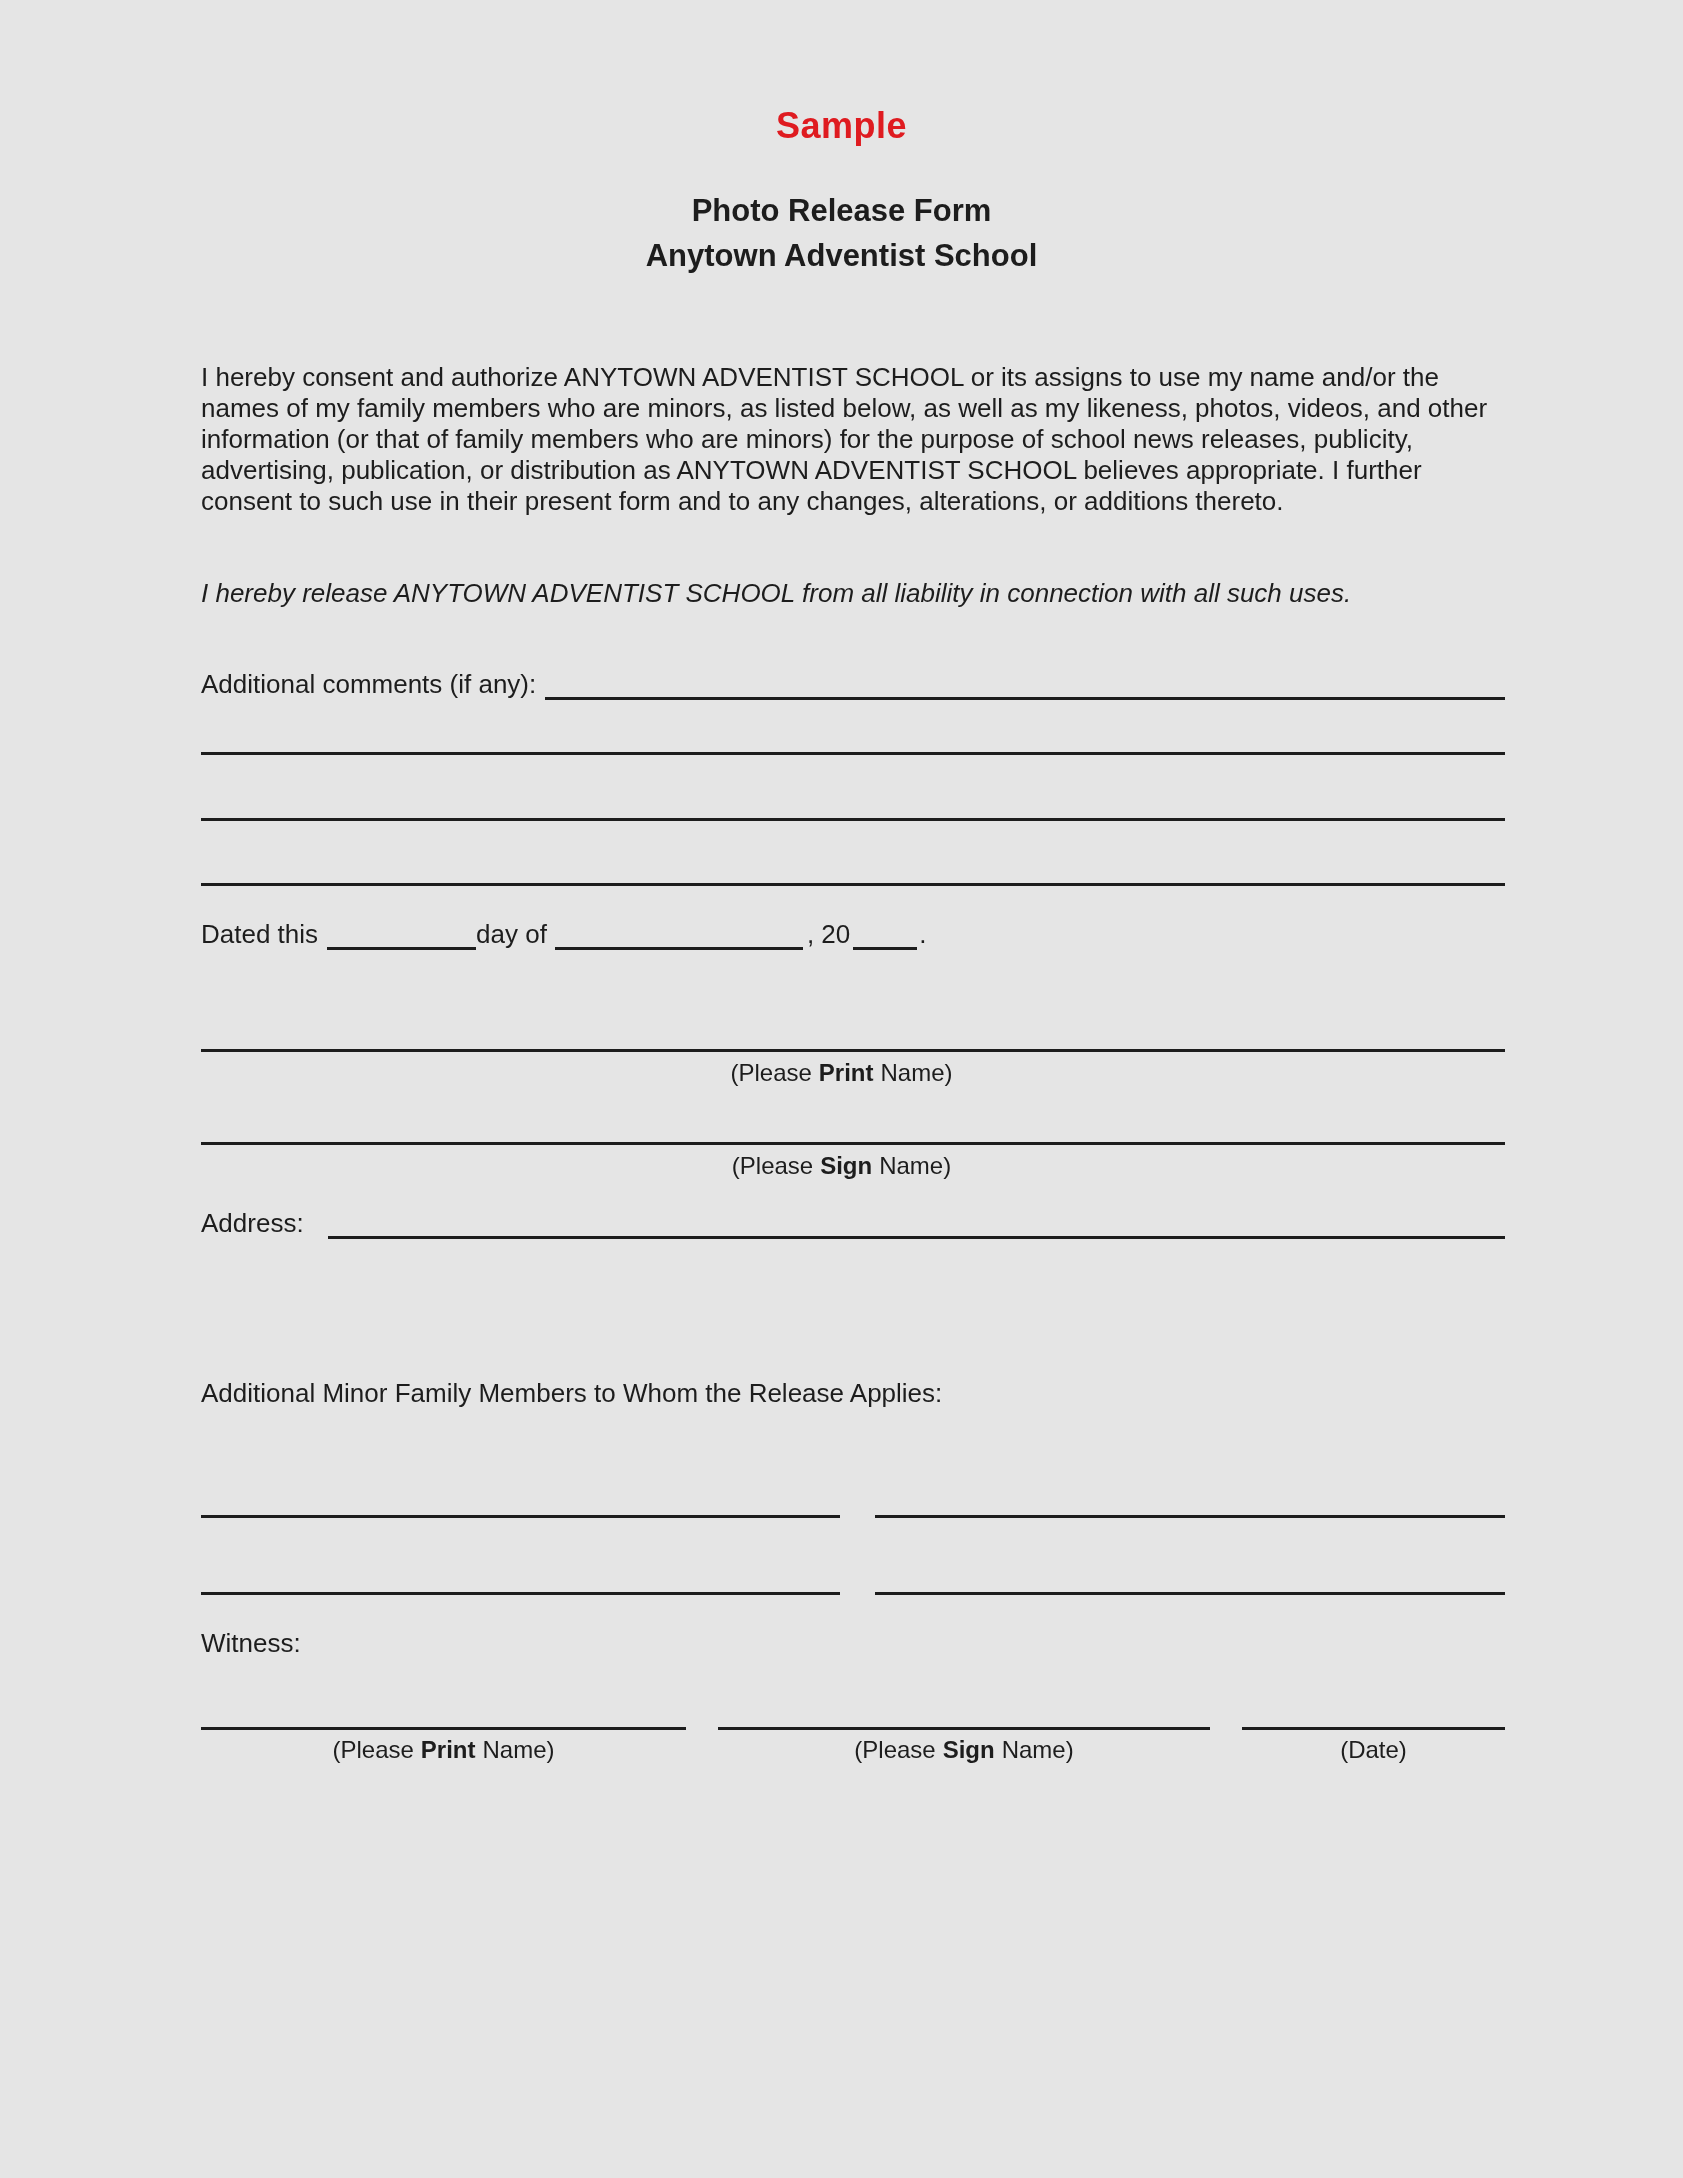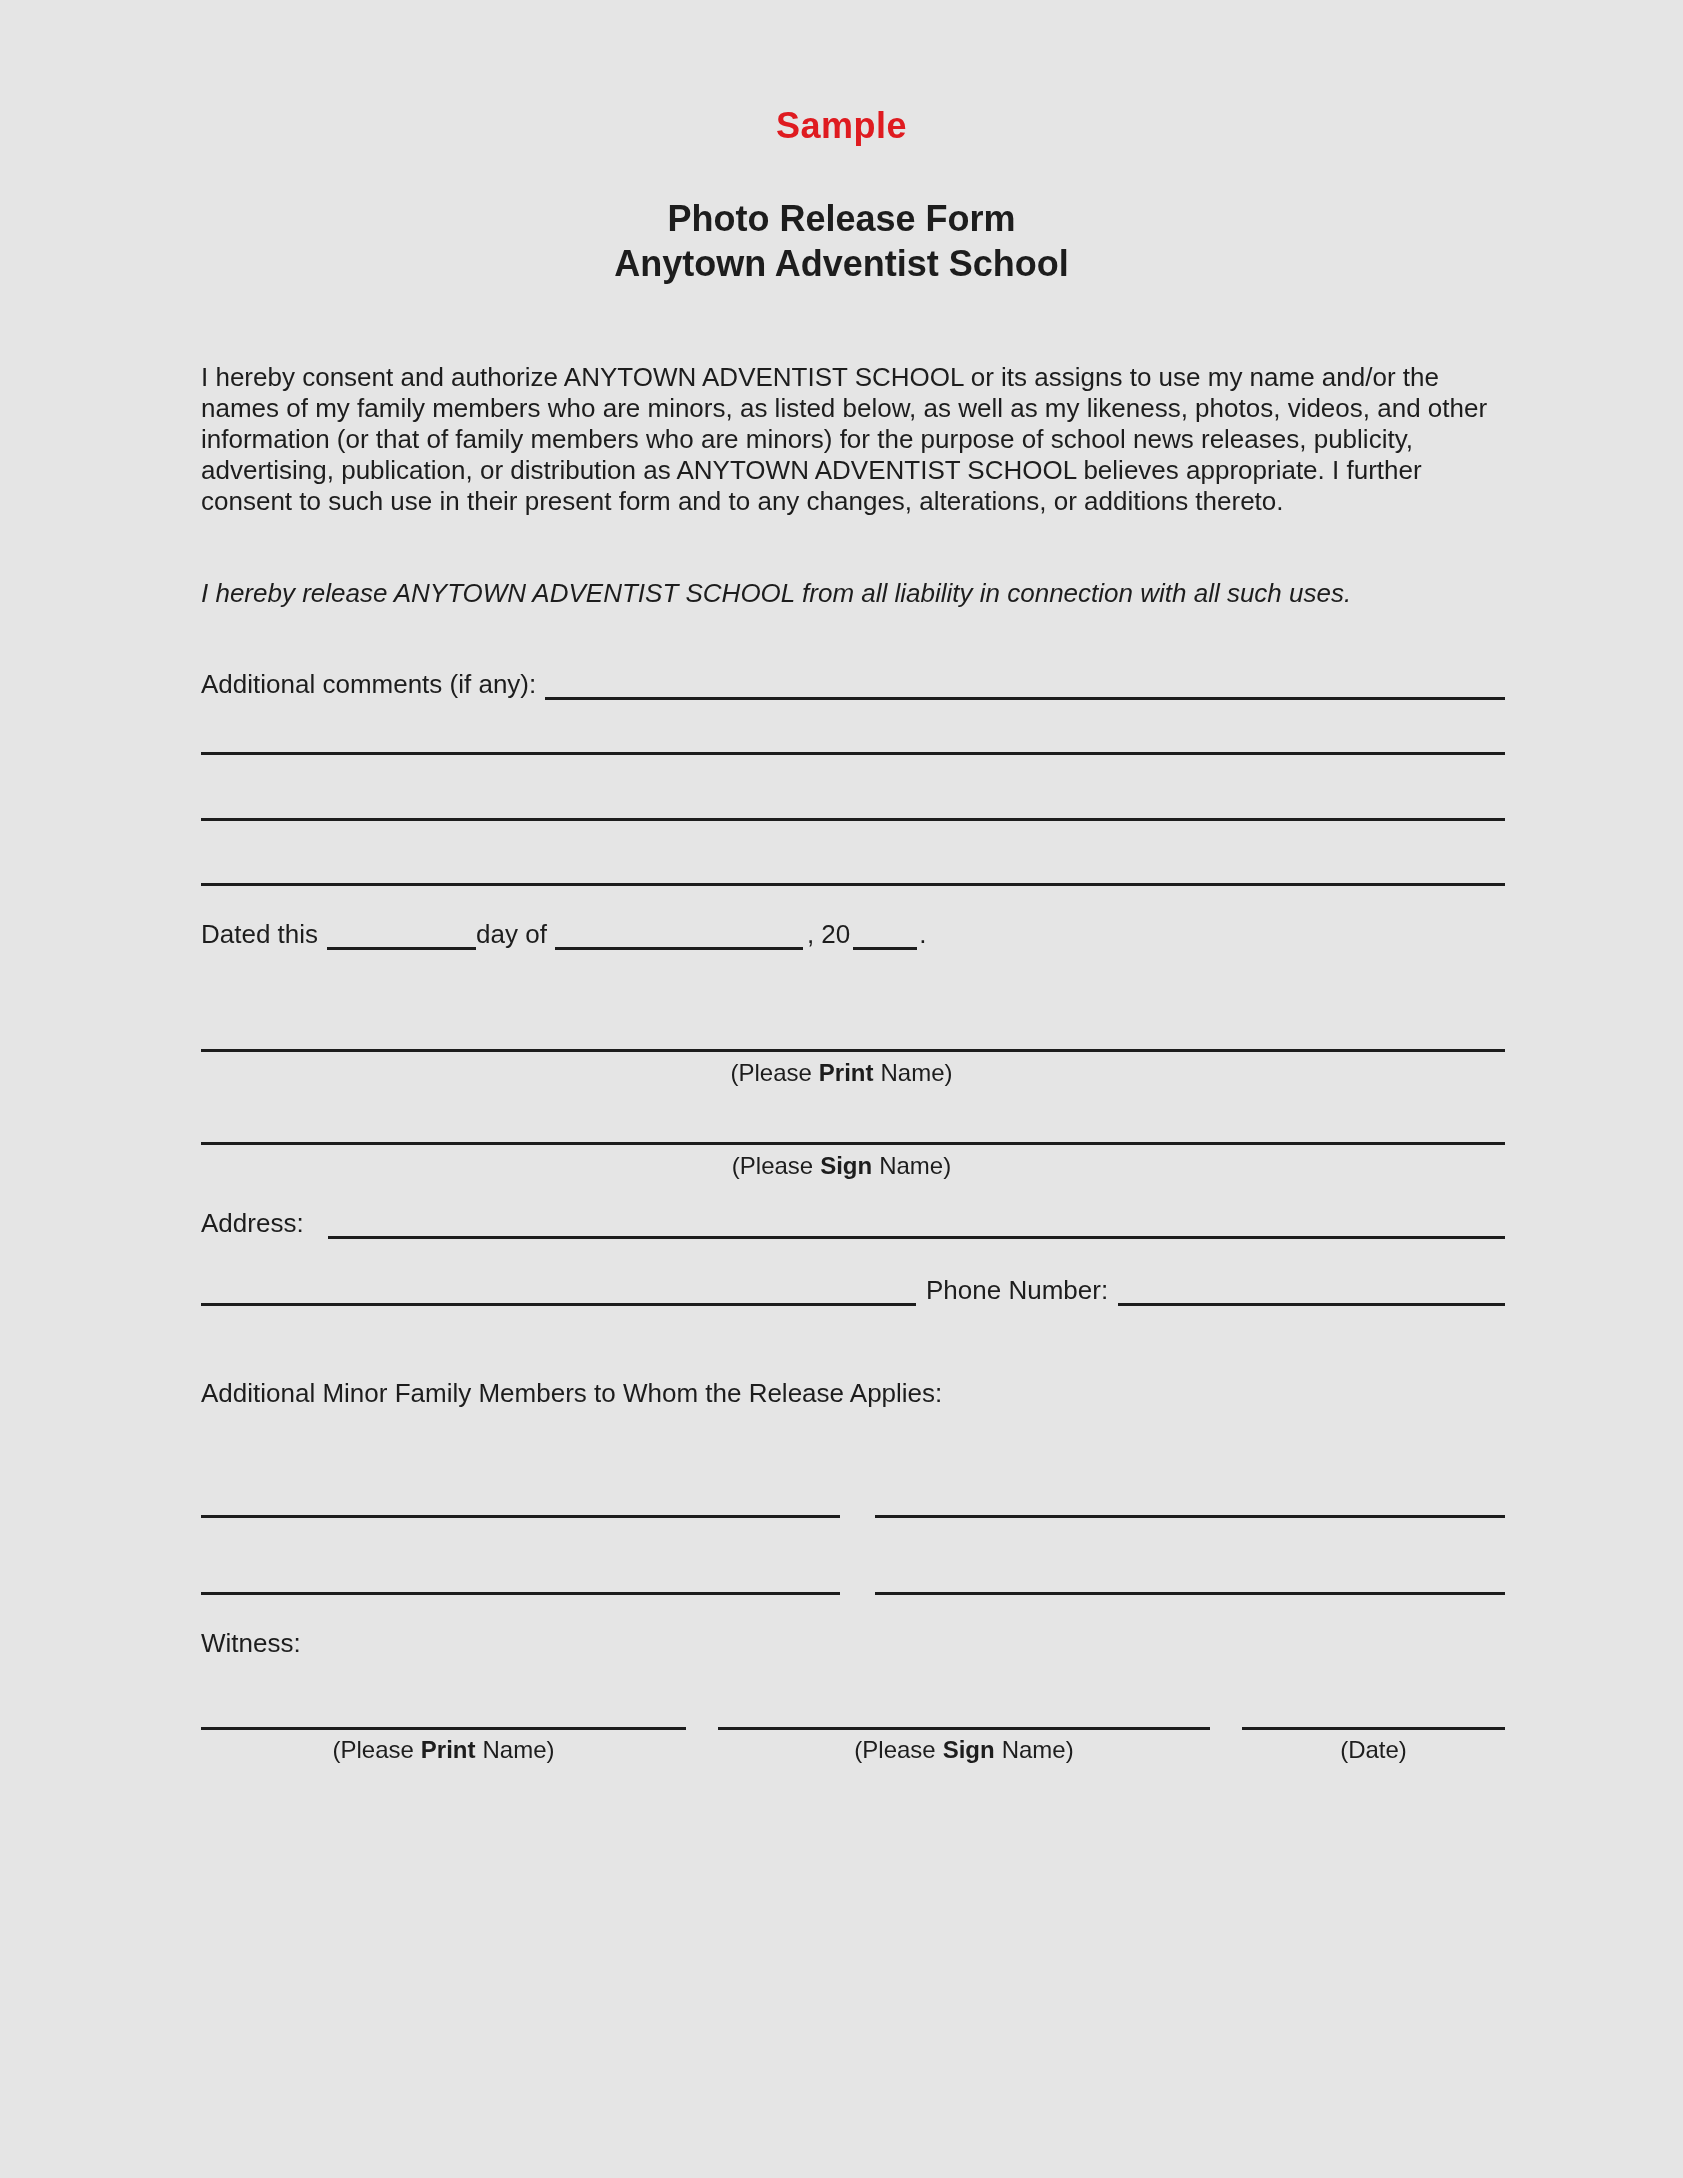--- a/index.html
+++ b/index.html
@@ -23,23 +23,23 @@
   .centered { left: 0; right: 0; text-align: center; }
 
   .watermark {
     top: 105px;
     font-weight: bold;
     font-size: 36px;
     color: var(--watermark-red);
     letter-spacing: 0.5px;
   }
   .title-block {
-    top: 196px;
+    top: 188px;
     font-weight: bold;
-    font-size: 36px;
+    font-size: 31px;
     line-height: 45px;
   }
   .paragraph {
     left: 201px;
     width: 1307px;
     line-height: 31px;
   }
   .p-consent { top: 362px; }
   .p-release { top: 578px; font-style: italic; }
 
@@ -163,25 +163,20 @@
   <div class="abs hline sign-line"></div>
   <div class="abs centered caption sign-caption">
     <span>(Please</span><span class="cap-bold">Sign</span><span>Name)</span>
   </div>
 
   <div class="abs row address-row">
     <span class="label">Address:</span>
     <span class="rule-fill"></span>
   </div>
 
-  <div class="abs row phone-row">
-    <span class="rule-seg seg-left"></span>
-    <span class="label">Phone Number:</span>
-    <span class="rule-fill"></span>
-  </div>
 
   <div class="abs minors-heading">Additional Minor Family Members to Whom the Release Applies:</div>
 
   <div class="abs minors-row minors-row-1">
     <span class="rule-seg seg-left"></span>
     <span class="rule-seg seg-right"></span>
   </div>
 
   <div class="abs minors-row minors-row-2">
     <span class="rule-seg seg-left"></span>

